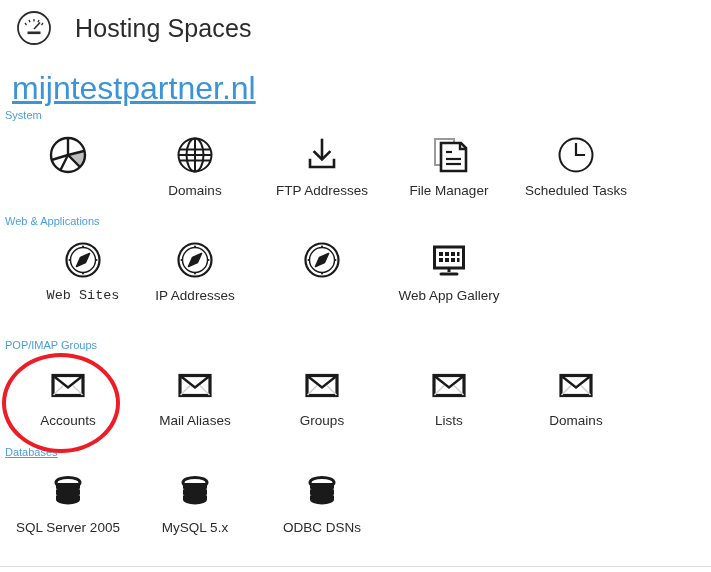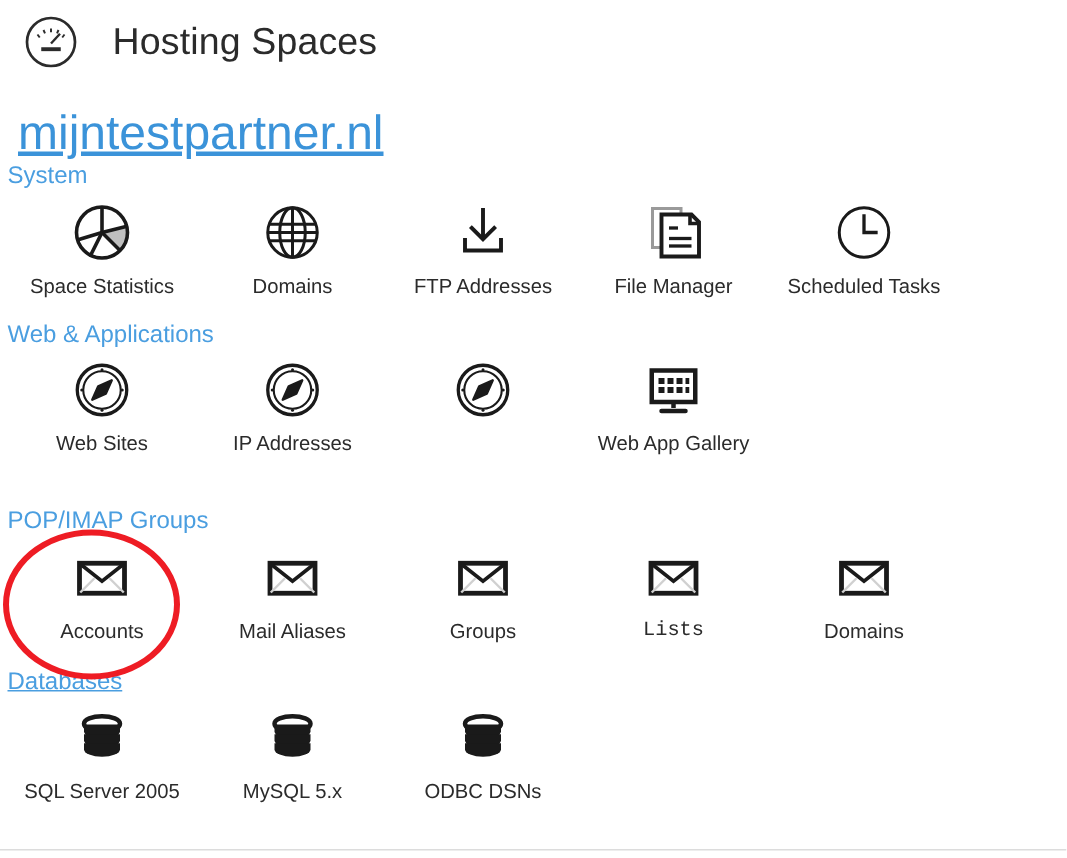--- a/index.html
+++ b/index.html
@@ -44,21 +44,21 @@
     text-decoration: underline;
     text-underline-offset: 2px;
     cursor: pointer;
     white-space: nowrap;
   }
 
   
   .section-title {
     position: absolute;
     left: 5px;
-    font-size: 16px;
+    font-size: 11px;
     color: #4a9ee0;
     white-space: nowrap;
   }
   #sec-0 { top: 109px; }
   #sec-1 { top: 215px; }
   #sec-2 { top: 339px; }
   #sec-3 { top: 446px; text-decoration: underline; }
 
   .icon-row {
     position: absolute;
@@ -148,21 +148,20 @@
         <svg width="42" height="42" viewBox="0 0 42 42" fill="none" stroke="#1a1a1a" stroke-width="2.4">
       <circle cx="21" cy="21" r="17"></circle>
       <path d="M21 21 L21 4"></path>
           <path d="M21 21 L37 17"></path>
       <path d="M21 21 L33 33"></path>
           <path d="M21 21 L13 37"></path>
       <path d="M21 21 L4.5 26"></path>
       <path d="M21 21 L37 17 A17 17 0 0 1 33 33 Z" fill="#1a1a1a" fill-opacity=".28" stroke="none"></path>
     </svg>
       </div>
-      <div class="caption">Space Statistics</div>
     </div>
     <div class="tile" style="left: 136px;">
       <div class="glyph">
         <svg width="42" height="42" viewBox="0 0 42 42" fill="none" stroke="#1a1a1a" stroke-width="2">
       <circle cx="21" cy="21" r="16.5"></circle>
       <ellipse cx="21" cy="21" rx="8.5" ry="16.5"></ellipse>
       <path d="M5 15.5 H37"></path>
           <path d="M4.5 21 H37.5"></path>
           <path d="M5 26.5 H37"></path>
       <path d="M21 4.5 V37.5"></path>
@@ -197,21 +196,21 @@
       <div class="glyph">
         <svg width="42" height="42" viewBox="0 0 42 42" fill="none" stroke="#1a1a1a" stroke-width="2">
       <circle cx="21" cy="21" r="16.5"></circle>
       <path d="M21 10 V21 H29" stroke-width="2.2" stroke-linecap="square"></path>
     </svg>
       </div>
       <div class="caption">Scheduled Tasks</div>
     </div>
   </div>
 <div class="icon-row" id="row-1">
-    <div class="tile" style="left: 9px;">
+    <div class="tile" style="left: 24px; font-family: Liberation Mono, monospace;">
       <div class="glyph">
         <svg width="42" height="42" viewBox="0 0 42 42" fill="none" stroke="#1a1a1a" stroke-width="2.2">
       <circle cx="21" cy="21" r="16.5"></circle>
       <circle cx="21" cy="21" r="12.5" stroke-width="1.4"></circle>
       <path d="M27.5 14.5 L18.5 18.5 L14.5 27.5 L23.5 23.5 Z" fill="#1a1a1a" stroke="#1a1a1a" stroke-width="1.6" stroke-linejoin="round"></path>
       <circle cx="21" cy="7.5" r="1" fill="#1a1a1a" stroke="none"></circle>
       <circle cx="21" cy="34.5" r="1" fill="#1a1a1a" stroke="none"></circle>
       <circle cx="7.5" cy="21" r="1" fill="#1a1a1a" stroke="none"></circle>
       <circle cx="34.5" cy="21" r="1" fill="#1a1a1a" stroke="none"></circle>
     </svg>
@@ -293,21 +292,21 @@
       <div class="glyph">
         <svg width="42" height="42" viewBox="0 0 42 42" fill="none">
       <rect x="6" y="11.5" width="30" height="20" fill="#ffffff" stroke="#1a1a1a" stroke-width="3.2"></rect>
       <path d="M6.5 12 L21 23.5 L35.5 12" stroke="#1a1a1a" stroke-width="2.4" fill="none"></path>
       <path d="M6.5 31 L16 21.5" stroke="#d0d0d0" stroke-width="1.6"></path>
       <path d="M35.5 31 L26 21.5" stroke="#d0d0d0" stroke-width="1.6"></path>
     </svg>
       </div>
       <div class="caption">Groups</div>
     </div>
-    <div class="tile" style="left: 390px; font-family: Liberation Mono, monospace;">
+    <div class="tile" style="left: 390px;">
       <div class="glyph">
         <svg width="42" height="42" viewBox="0 0 42 42" fill="none">
       <rect x="6" y="11.5" width="30" height="20" fill="#ffffff" stroke="#1a1a1a" stroke-width="3.2"></rect>
       <path d="M6.5 12 L21 23.5 L35.5 12" stroke="#1a1a1a" stroke-width="2.4" fill="none"></path>
       <path d="M6.5 31 L16 21.5" stroke="#d0d0d0" stroke-width="1.6"></path>
       <path d="M35.5 31 L26 21.5" stroke="#d0d0d0" stroke-width="1.6"></path>
     </svg>
       </div>
       <div class="caption">Lists</div>
     </div>

